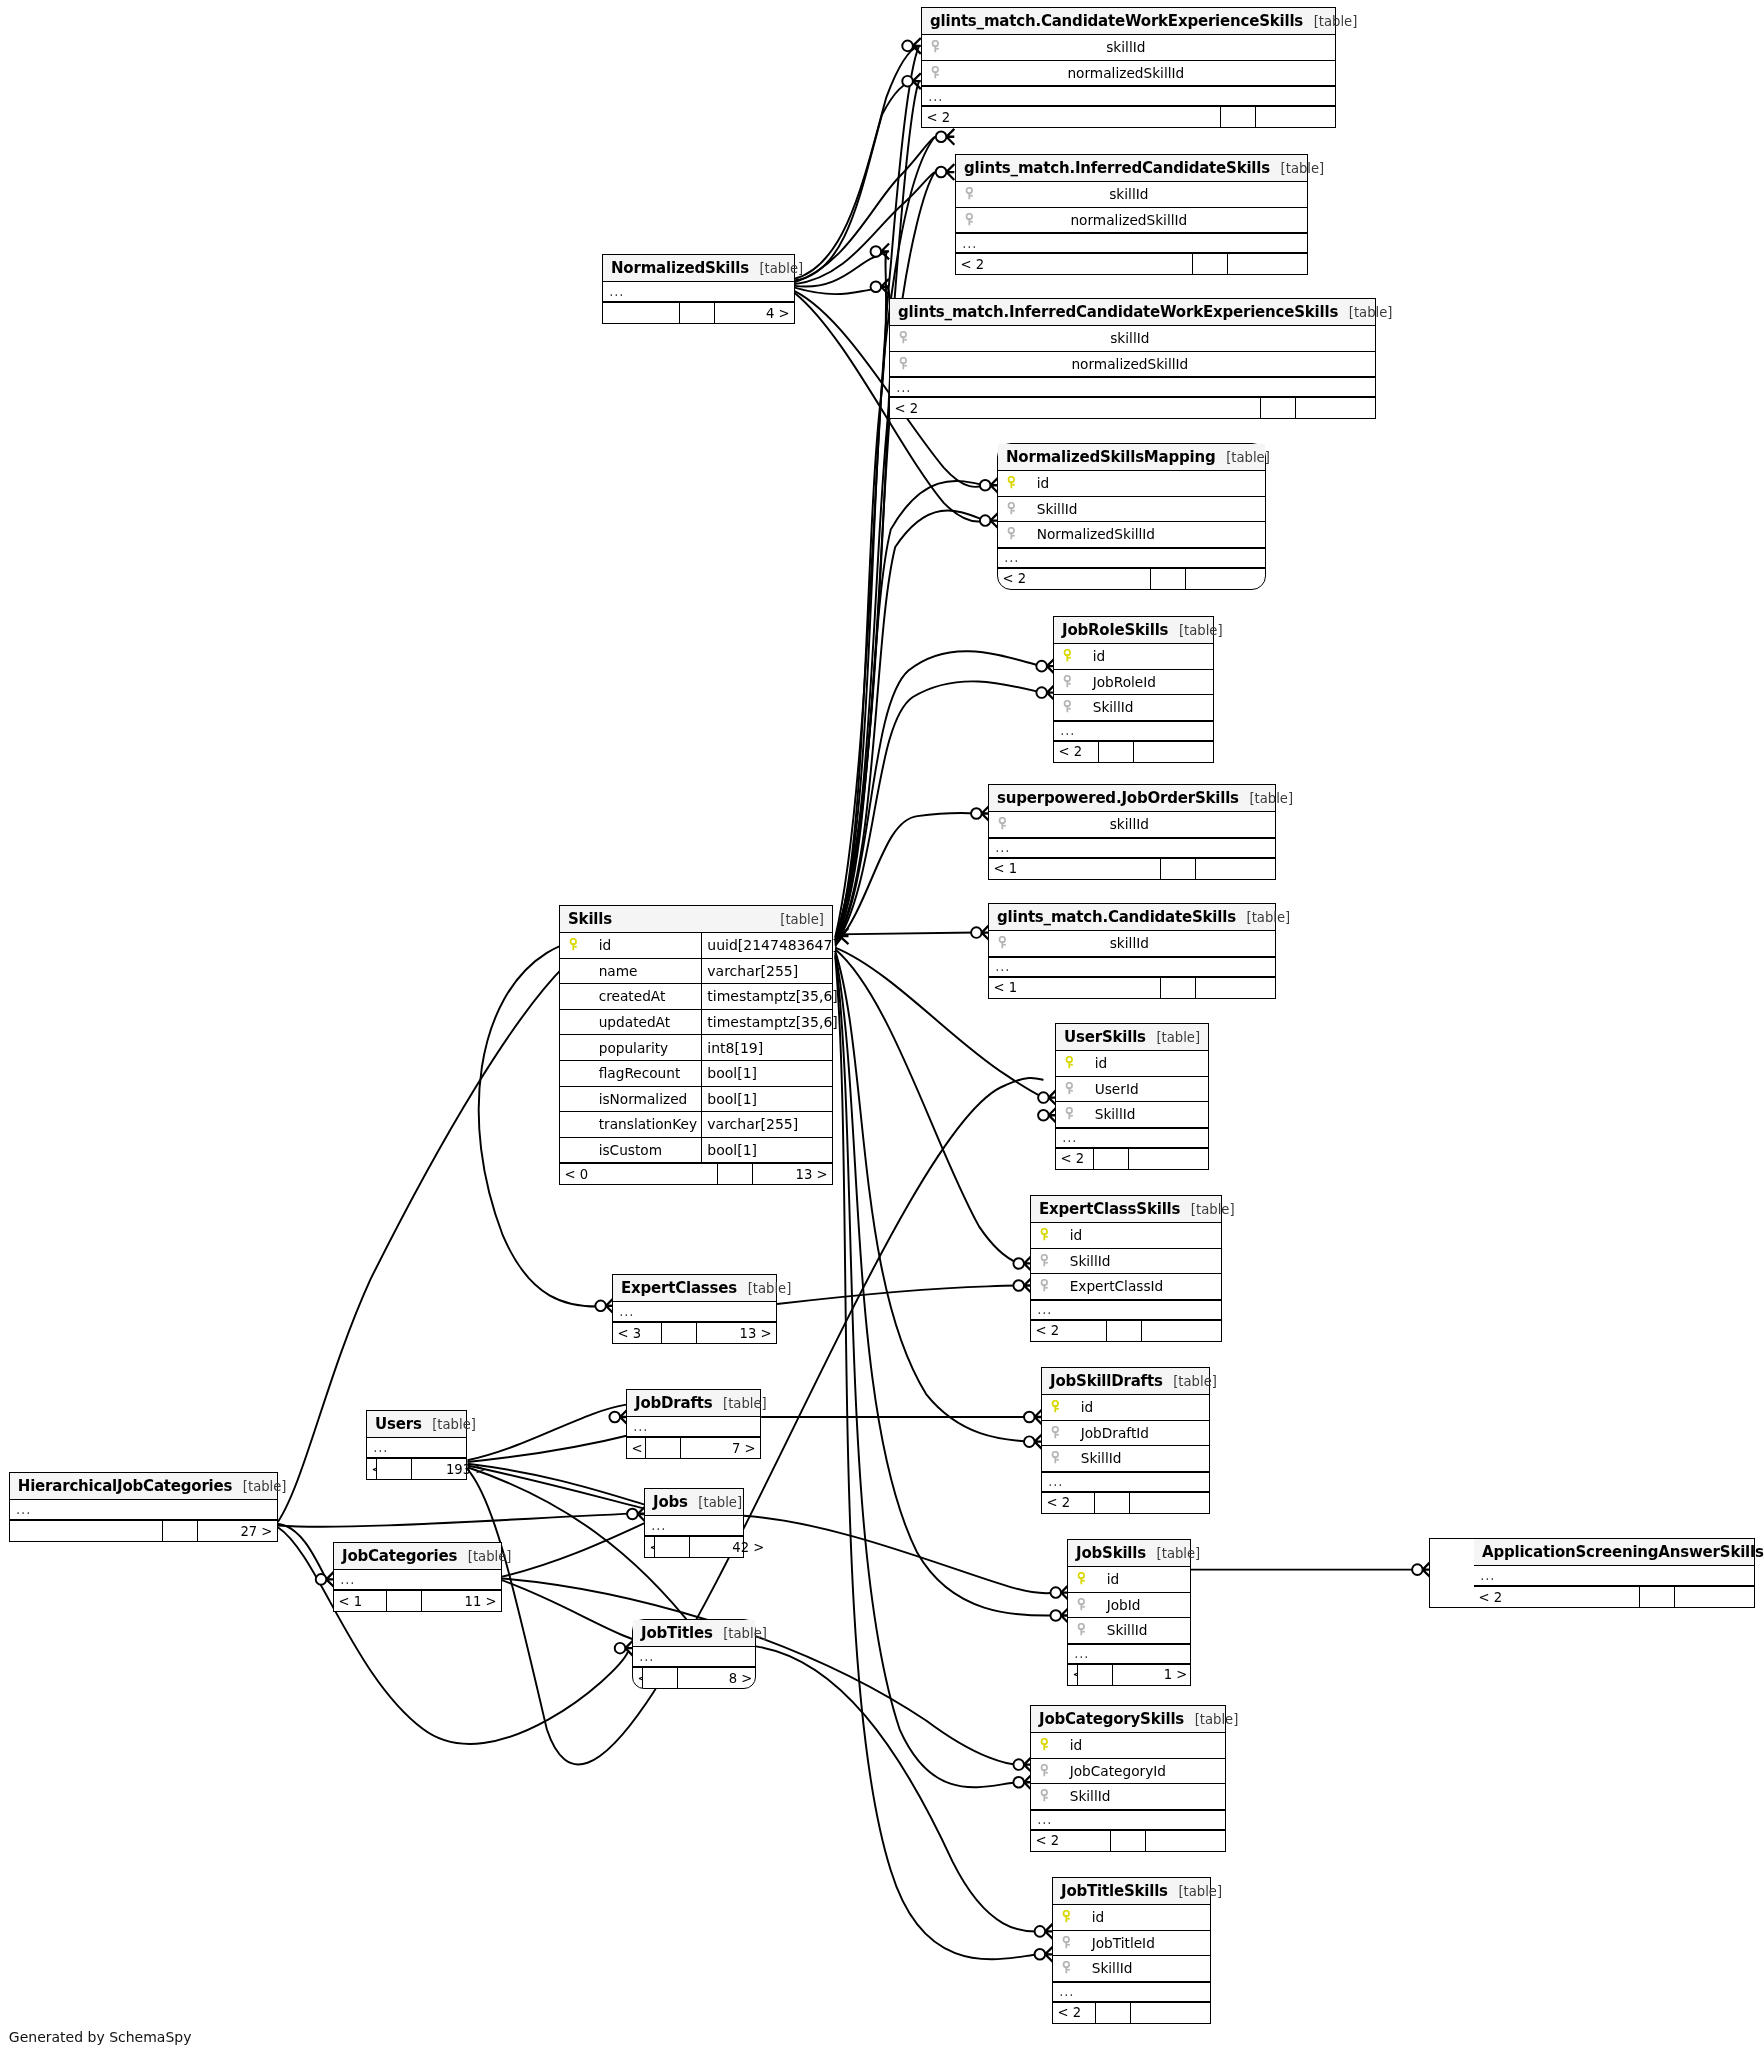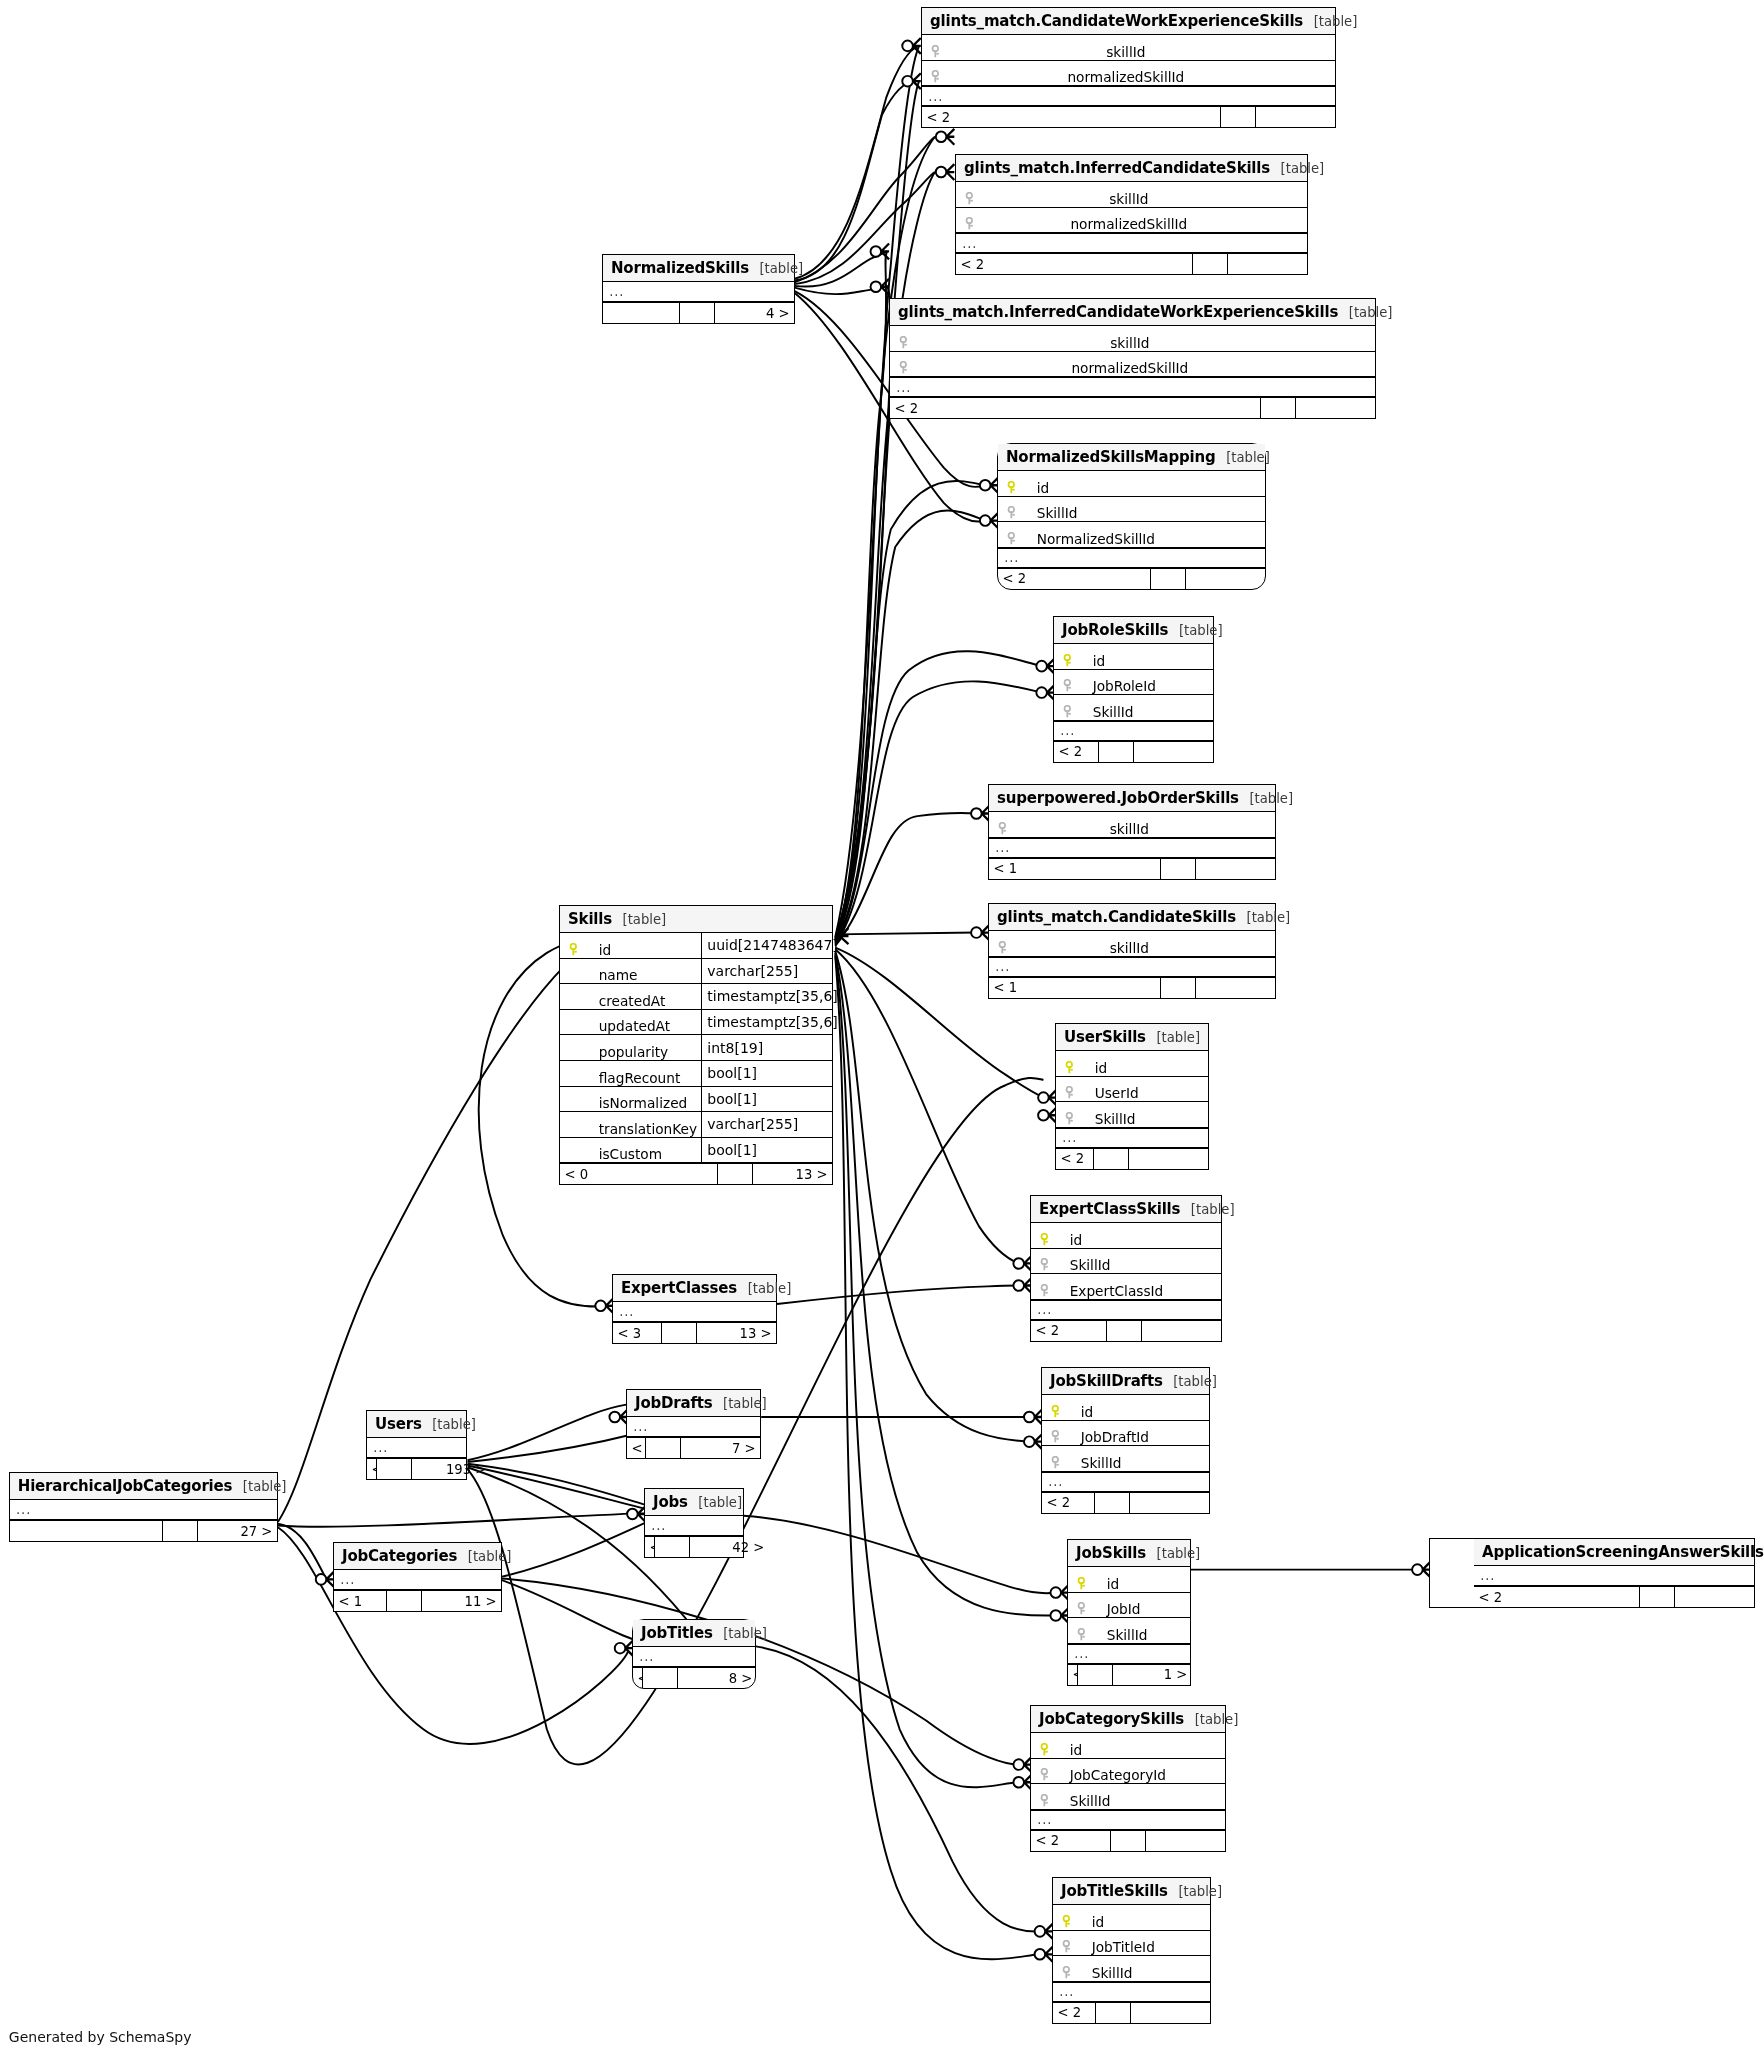--- a/index.html
+++ b/index.html
@@ -33,42 +33,42 @@
     background: #ffffff;
     box-sizing: border-box;
   }
   .tbl-title {
     background: #f5f5f5;
     border-bottom: 1.8px solid #000000;
     padding: 3.5px 8px 4.4px 8px;
     white-space: nowrap;
     display: flex;
     align-items: baseline;
-    justify-content: flex-start;
+    justify-content: space-between;
     box-sizing: border-box;
     height: 27px;
   }
   .tbl-title .tname {
     font-weight: bold;
     font-size: 15px;
     color: #000;
     letter-spacing: -0.2px;
   }
   .tbl-title .ttag {
     font-size: 13.2px;
     color: #3a3a3a;
     font-weight: normal;
     padding-left: 10.6px;
   }
   .col-row {
     display: flex;
     border-bottom: 0.9px solid #000000;
     height: 25.6px;
     box-sizing: border-box;
-    align-items: flex-end;
+    align-items: center;
     font-size: 13.7px;
   }
   .col-row:last-child { border-bottom: none; }
   .col-left {
     flex: 1 1 auto;
     display: flex;
     align-items: center;
     padding-left: 7px;
     box-sizing: border-box;
     overflow: hidden;

